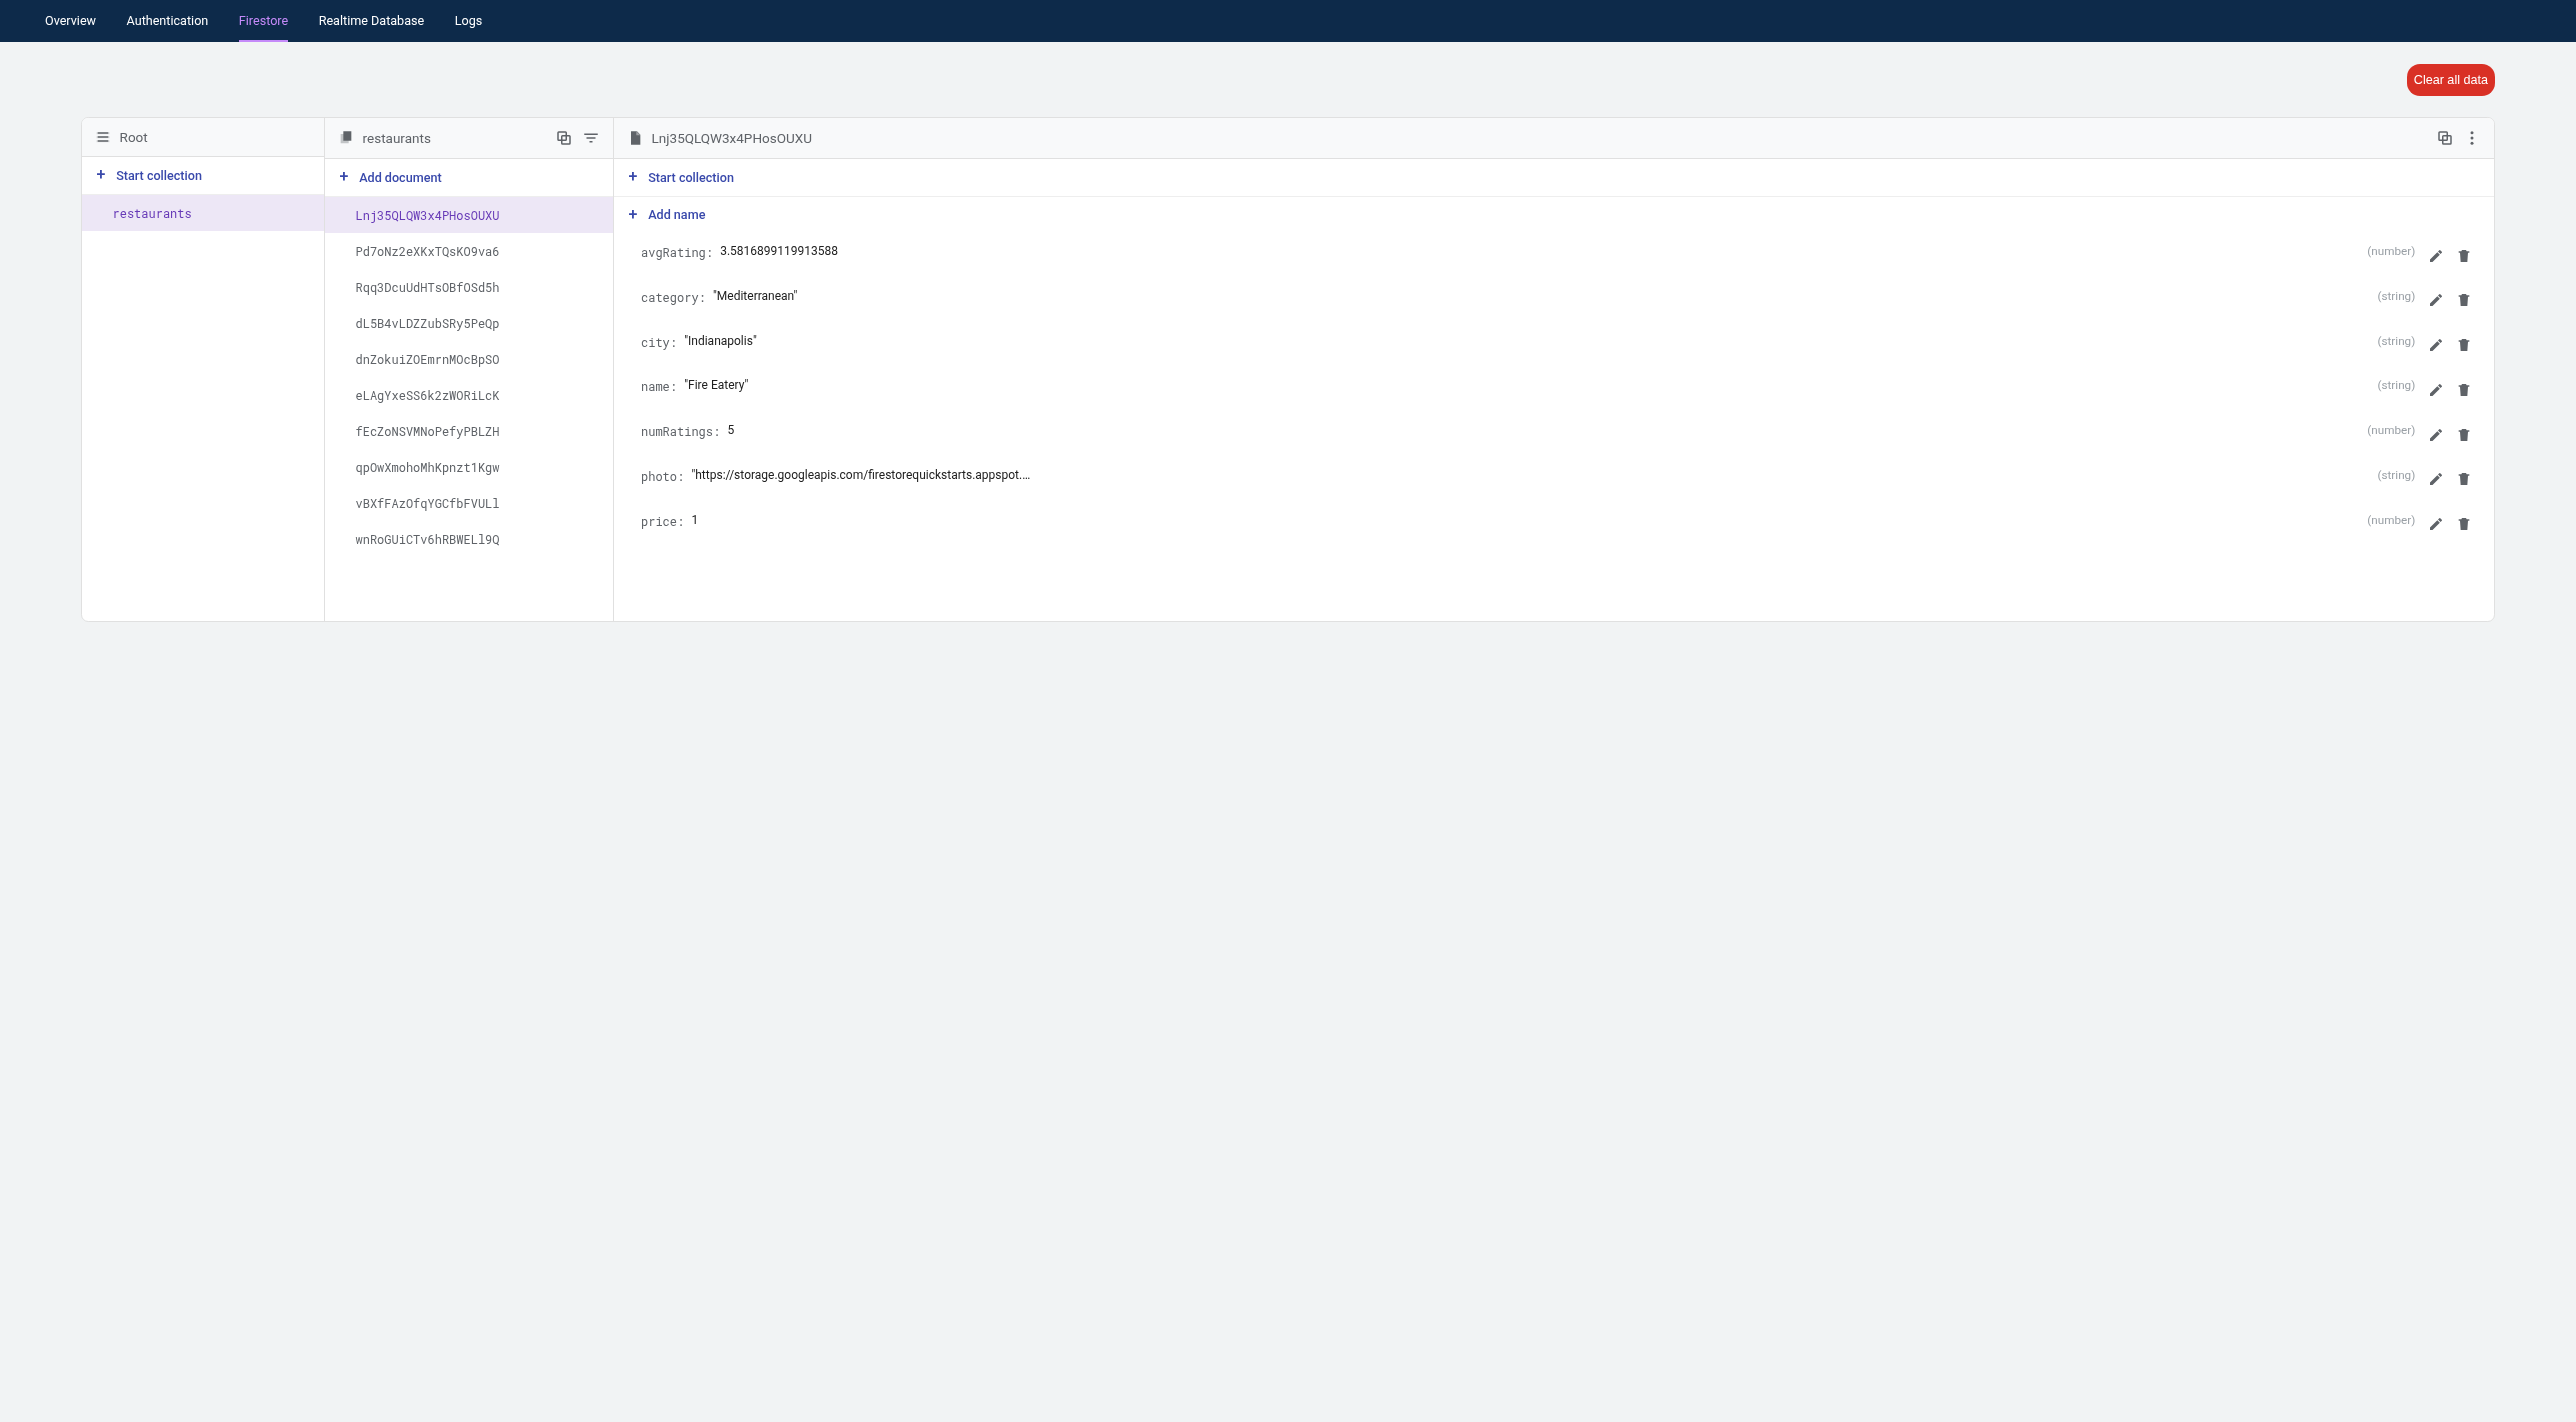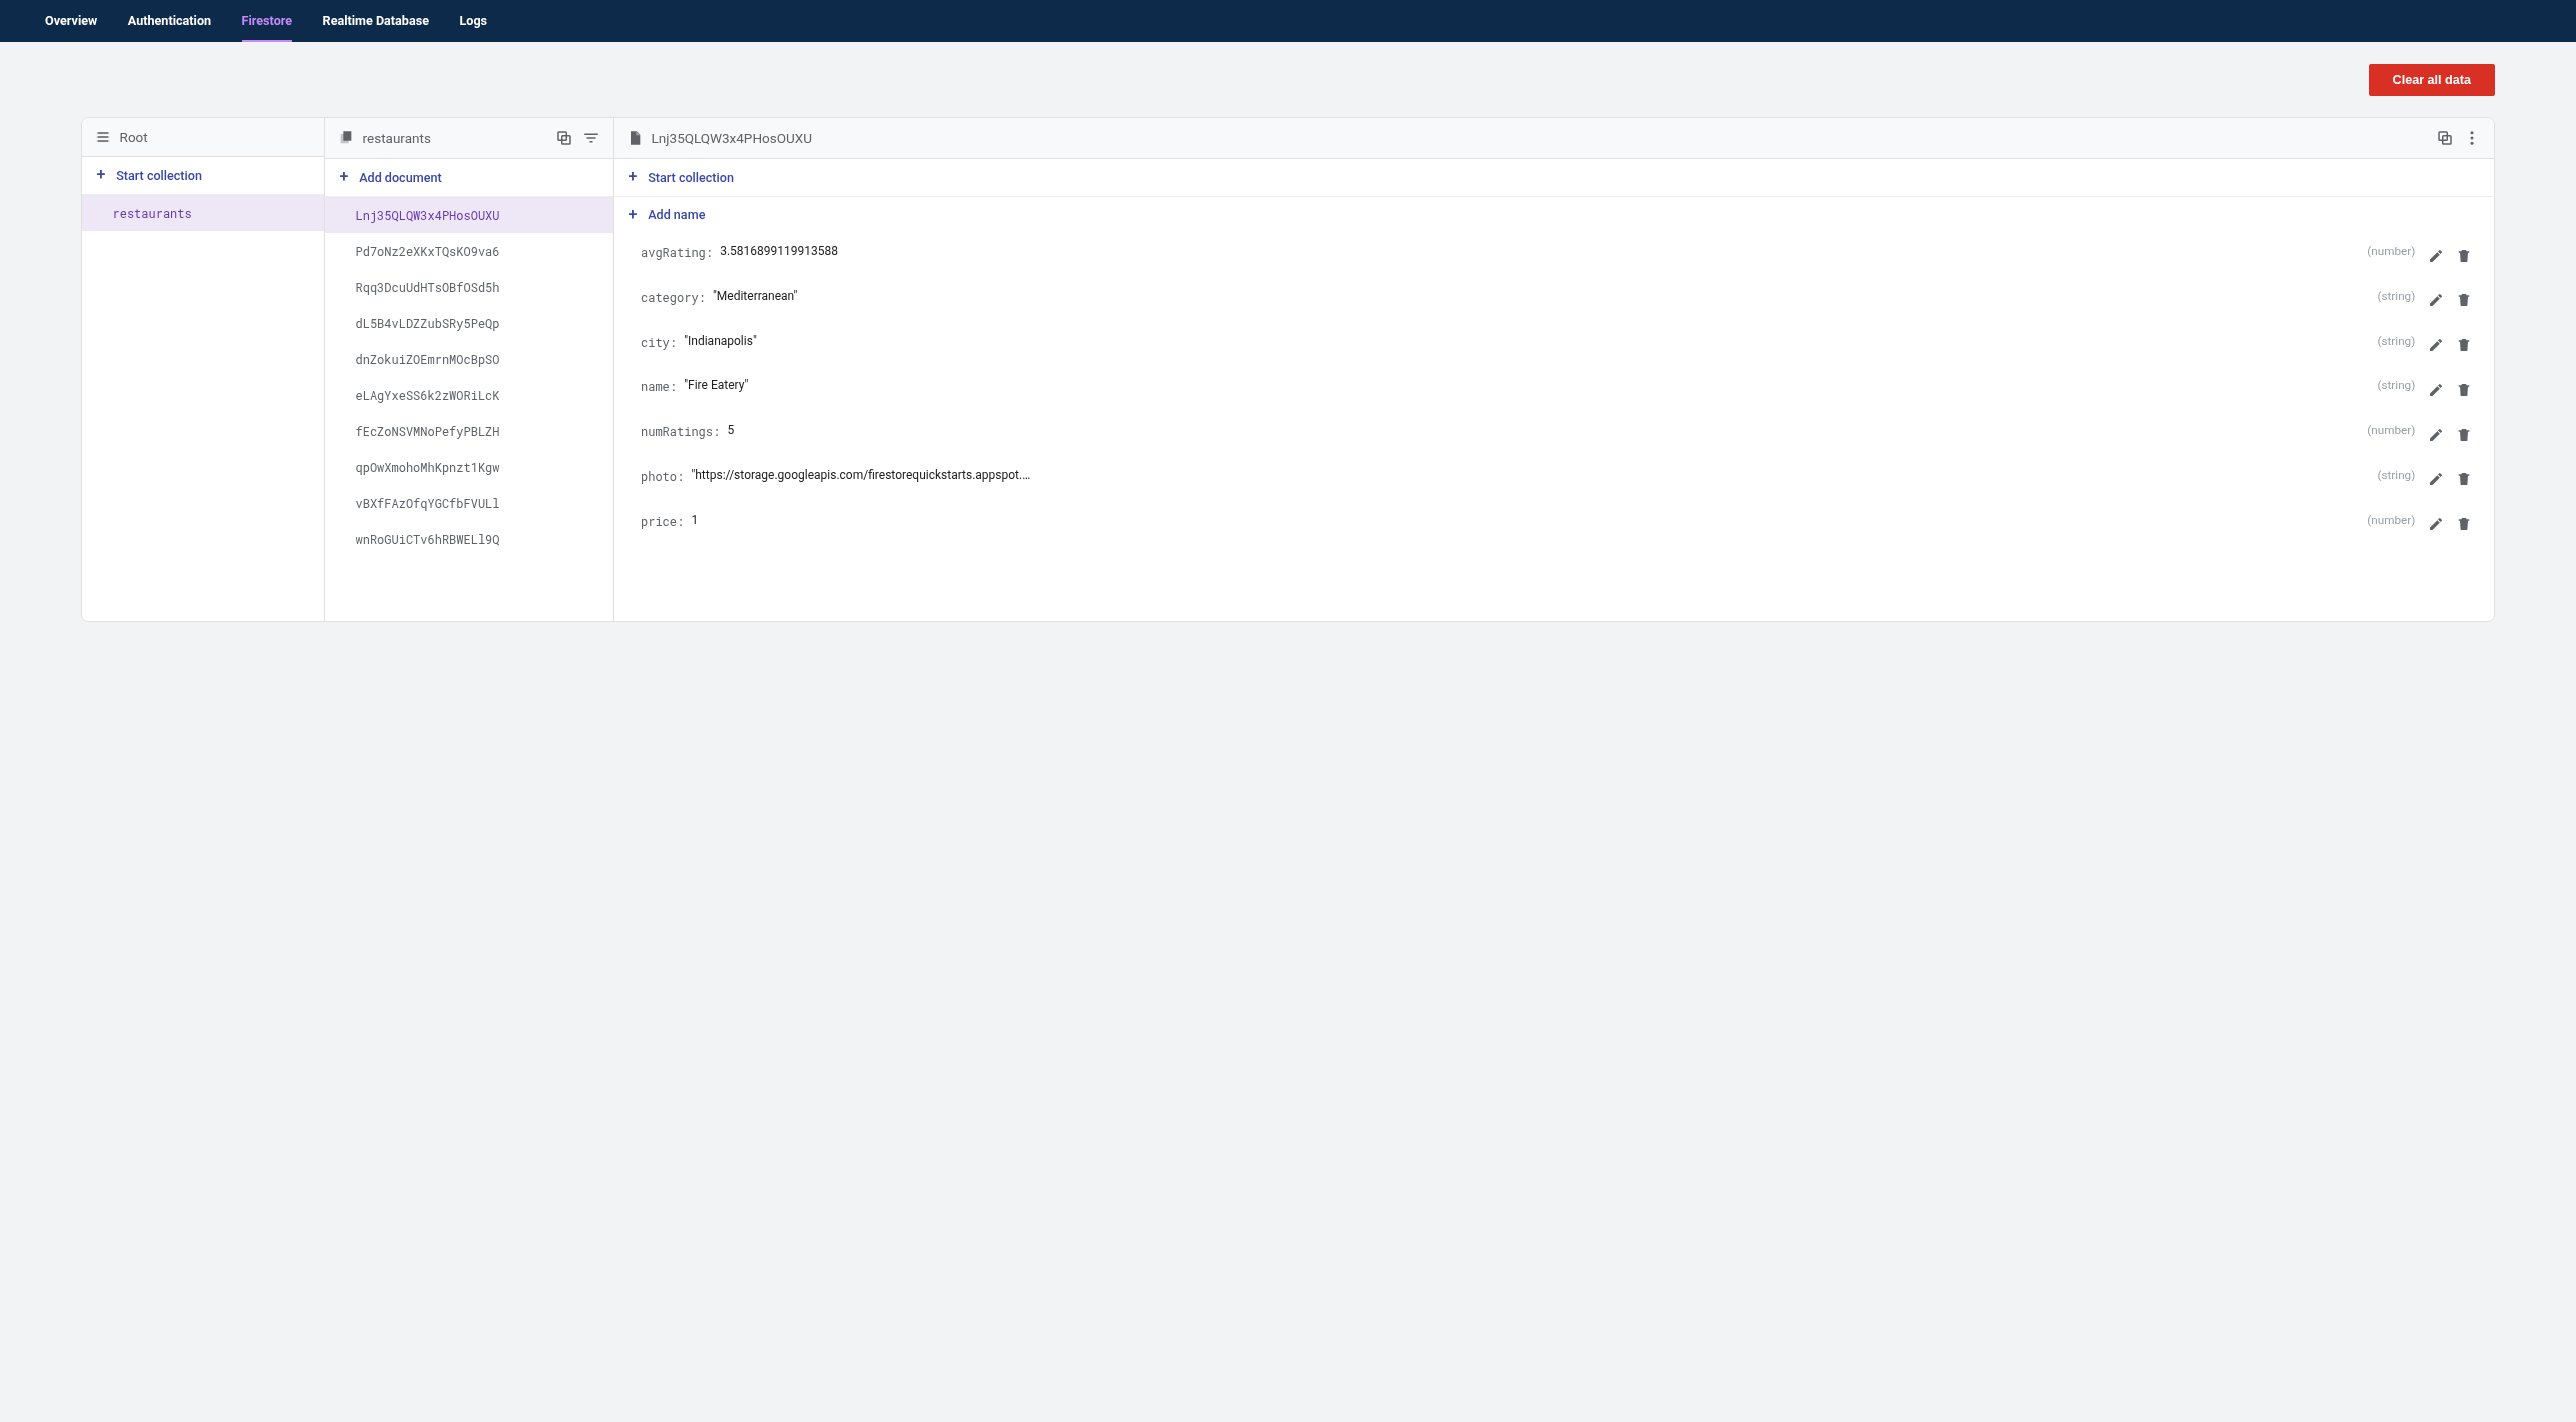--- a/index.html
+++ b/index.html
@@ -24,43 +24,43 @@
   .fire-logo { width: 20px; height: 25px; }
   .header-title { font-size: 16px; font-weight: 500; }
   .tabs {
     display: flex;
     gap: 30.5px;
     padding-left: 27px;
   }
   .tab {
     padding: 12.6px 0;
     font-size: 12.6px;
-    font-weight: 700;
+    font-weight: 400;
     color: #fff;
     cursor: pointer;
     border-bottom: 2.7px solid transparent;
     text-align: center;
   }
   .tab.active {
     color: #c58af9;
     border-bottom-color: #c58af9;
   }
   .toolbar {
     display: flex;
     justify-content: flex-end;
     padding: 21.6px 81px 0 81px;
   }
   .btn-danger {
     background: #d93025;
     color: #fff;
     border: none;
-    border-radius: 2px;
-    padding: 9px 24px;
+    border-radius: 13px;
+    padding: 9px 7px;
     font-size: 12.6px;
-    font-weight: 700;
+    font-weight: 400;
     cursor: pointer;
   }
   .card {
     background: #fff;
     margin: 21.6px 81px 36px 81px;
     border-radius: 7.2px;
     border: 0.9px solid #e0e0e0;
     overflow: hidden;
   }
   .breadcrumbs {

